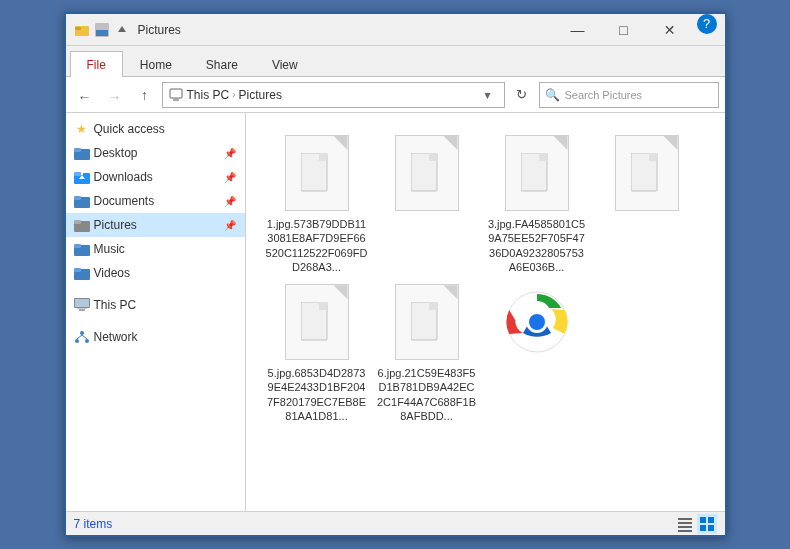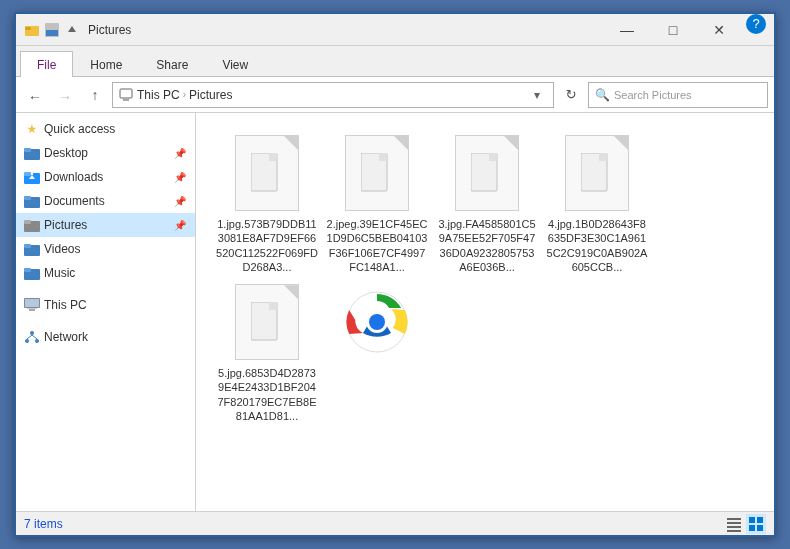--- a/index.html
+++ b/index.html
@@ -7,21 +7,21 @@
       width: 790px;
       height: 549px;
       font-family: 'Segoe UI', Arial, sans-serif;
       font-size: 12px;
       background: #4a6fa5;
       display: flex;
       align-items: center;
       justify-content: center;
     }
     .window {
-      width: 762px;
+      width: 663px;
       height: 525px;
       background: #f0f0f0;
       border: 2px solid #2c5f9e;
       display: flex;
       flex-direction: column;
       box-shadow: 0 2px 10px rgba(0,0,0,0.4);
     }
     
     .title-bar {
       background: #f0f0f0;
@@ -84,21 +84,21 @@
       color: #333;
       background: transparent;
       margin-bottom: -1px;
       height: 26px;
       display: flex;
       align-items: center;
     }
     .ribbon-tab.active {
       background: white;
       border-color: #c0c0c0;
-      color: #701a75;
+      color: #b91c1c;
       font-weight: 500;
     }
     
     .address-bar-row {
       background: white;
       border-bottom: 1px solid #d0d0d0;
       height: 36px;
       display: flex;
       align-items: center;
       padding: 0 6px;
@@ -442,31 +442,31 @@
         <span class="pin-icon">📌</span>
       </div>
 
       <div class="sidebar-item">
         <span class="sidebar-icon">
           <svg width="16" height="14" viewBox="0 0 16 14">
               <rect x="0" y="3" width="16" height="11" rx="1" fill="#4080c0"></rect>
               <rect x="0" y="2" width="7" height="4" rx="1" fill="#60a0e0"></rect>
             </svg>
         </span>
-        <span>Videos</span>
+        <span>Music</span>
       </div>
 
       <div class="sidebar-item">
         <span class="sidebar-icon">
           <svg width="16" height="14" viewBox="0 0 16 14">
               <rect x="0" y="3" width="16" height="11" rx="1" fill="#4080c0"></rect>
               <rect x="0" y="2" width="7" height="4" rx="1" fill="#60a0e0"></rect>
             </svg>
         </span>
-        <span>Music</span>
+        <span>Videos</span>
       </div>
 
       <div style="height:8px;"></div>
 
       <div class="sidebar-item">
         <span class="sidebar-icon">
           <svg width="16" height="14" viewBox="0 0 16 14">
               <rect x="0" y="0" width="16" height="10" rx="1" fill="#888"></rect>
               <rect x="1" y="1" width="14" height="8" fill="#b0c8e0"></rect>
               <rect x="5" y="11" width="6" height="2" fill="#aaa"></rect>
@@ -511,21 +511,20 @@
         <div class="file-item">
           <div class="file-icon-container">
             <div class="file-document">
               <svg width="32" height="40" viewBox="0 0 32 40">
                 <rect x="0" y="0" width="26" height="38" rx="1" fill="#f0f0f0" stroke="#c0c0c0" stroke-width="1"></rect>
                 <polygon points="18,0 26,8 18,8" fill="#d0d0d0"></polygon>
                 <rect x="18" y="0" width="8" height="8" fill="#e0e0e0"></rect>
               </svg>
             </div>
           </div>
-          <span class="file-name">2.jpeg.39E1CF45EC1D9D6C5BEB04103F36F106E7CF4997FC148A1...</span>
         </div>
 
         <div class="file-item">
           <div class="file-icon-container">
             <div class="file-document">
               <svg width="32" height="40" viewBox="0 0 32 40">
                 <rect x="0" y="0" width="26" height="38" rx="1" fill="#f0f0f0" stroke="#c0c0c0" stroke-width="1"></rect>
                 <polygon points="18,0 26,8 18,8" fill="#d0d0d0"></polygon>
                 <rect x="18" y="0" width="8" height="8" fill="#e0e0e0"></rect>
               </svg>
@@ -537,36 +536,47 @@
         <div class="file-item">
           <div class="file-icon-container">
             <div class="file-document">
               <svg width="32" height="40" viewBox="0 0 32 40">
                 <rect x="0" y="0" width="26" height="38" rx="1" fill="#f0f0f0" stroke="#c0c0c0" stroke-width="1"></rect>
                 <polygon points="18,0 26,8 18,8" fill="#d0d0d0"></polygon>
                 <rect x="18" y="0" width="8" height="8" fill="#e0e0e0"></rect>
               </svg>
             </div>
           </div>
-          <span class="file-name">4.jpg.1B0D28643F8635DF3E30C1A9615C2C919C0AB902A605CCB...</span>
         </div>
 
         <div class="file-item">
           <div class="file-icon-container">
             <div class="file-document">
               <svg width="32" height="40" viewBox="0 0 32 40">
                 <rect x="0" y="0" width="26" height="38" rx="1" fill="#f0f0f0" stroke="#c0c0c0" stroke-width="1"></rect>
                 <polygon points="18,0 26,8 18,8" fill="#d0d0d0"></polygon>
                 <rect x="18" y="0" width="8" height="8" fill="#e0e0e0"></rect>
               </svg>
             </div>
           </div>
           <span class="file-name">5.jpg.6853D4D28739E4E2433D1BF2047F820179EC7EB8E81AA1D81...</span>
         </div>
 
+        <div class="file-item">
+          <div class="file-icon-container">
+            <div class="file-document">
+              <svg width="32" height="40" viewBox="0 0 32 40">
+                <rect x="0" y="0" width="26" height="38" rx="1" fill="#f0f0f0" stroke="#c0c0c0" stroke-width="1"></rect>
+                <polygon points="18,0 26,8 18,8" fill="#d0d0d0"></polygon>
+                <rect x="18" y="0" width="8" height="8" fill="#e0e0e0"></rect>
+              </svg>
+            </div>
+          </div>
+          <span class="file-name">6.jpg.21C59E483F5D1B781DB9A42EC2C1F44A7C688F1B8AFBDD...</span>
+        </div>
 
         <div class="file-item">
           <div class="file-icon-container">
 
             <svg width="64" height="64" viewBox="0 0 64 64">
 
               <circle cx="32" cy="32" r="30" fill="white" stroke="#ddd" stroke-width="1"></circle>
 
               <path d="M32 4 A28 28 0 0 1 56.2 18 L44.1 18 A14 14 0 0 0 32 11 Z" fill="#21a332"></path>
 

